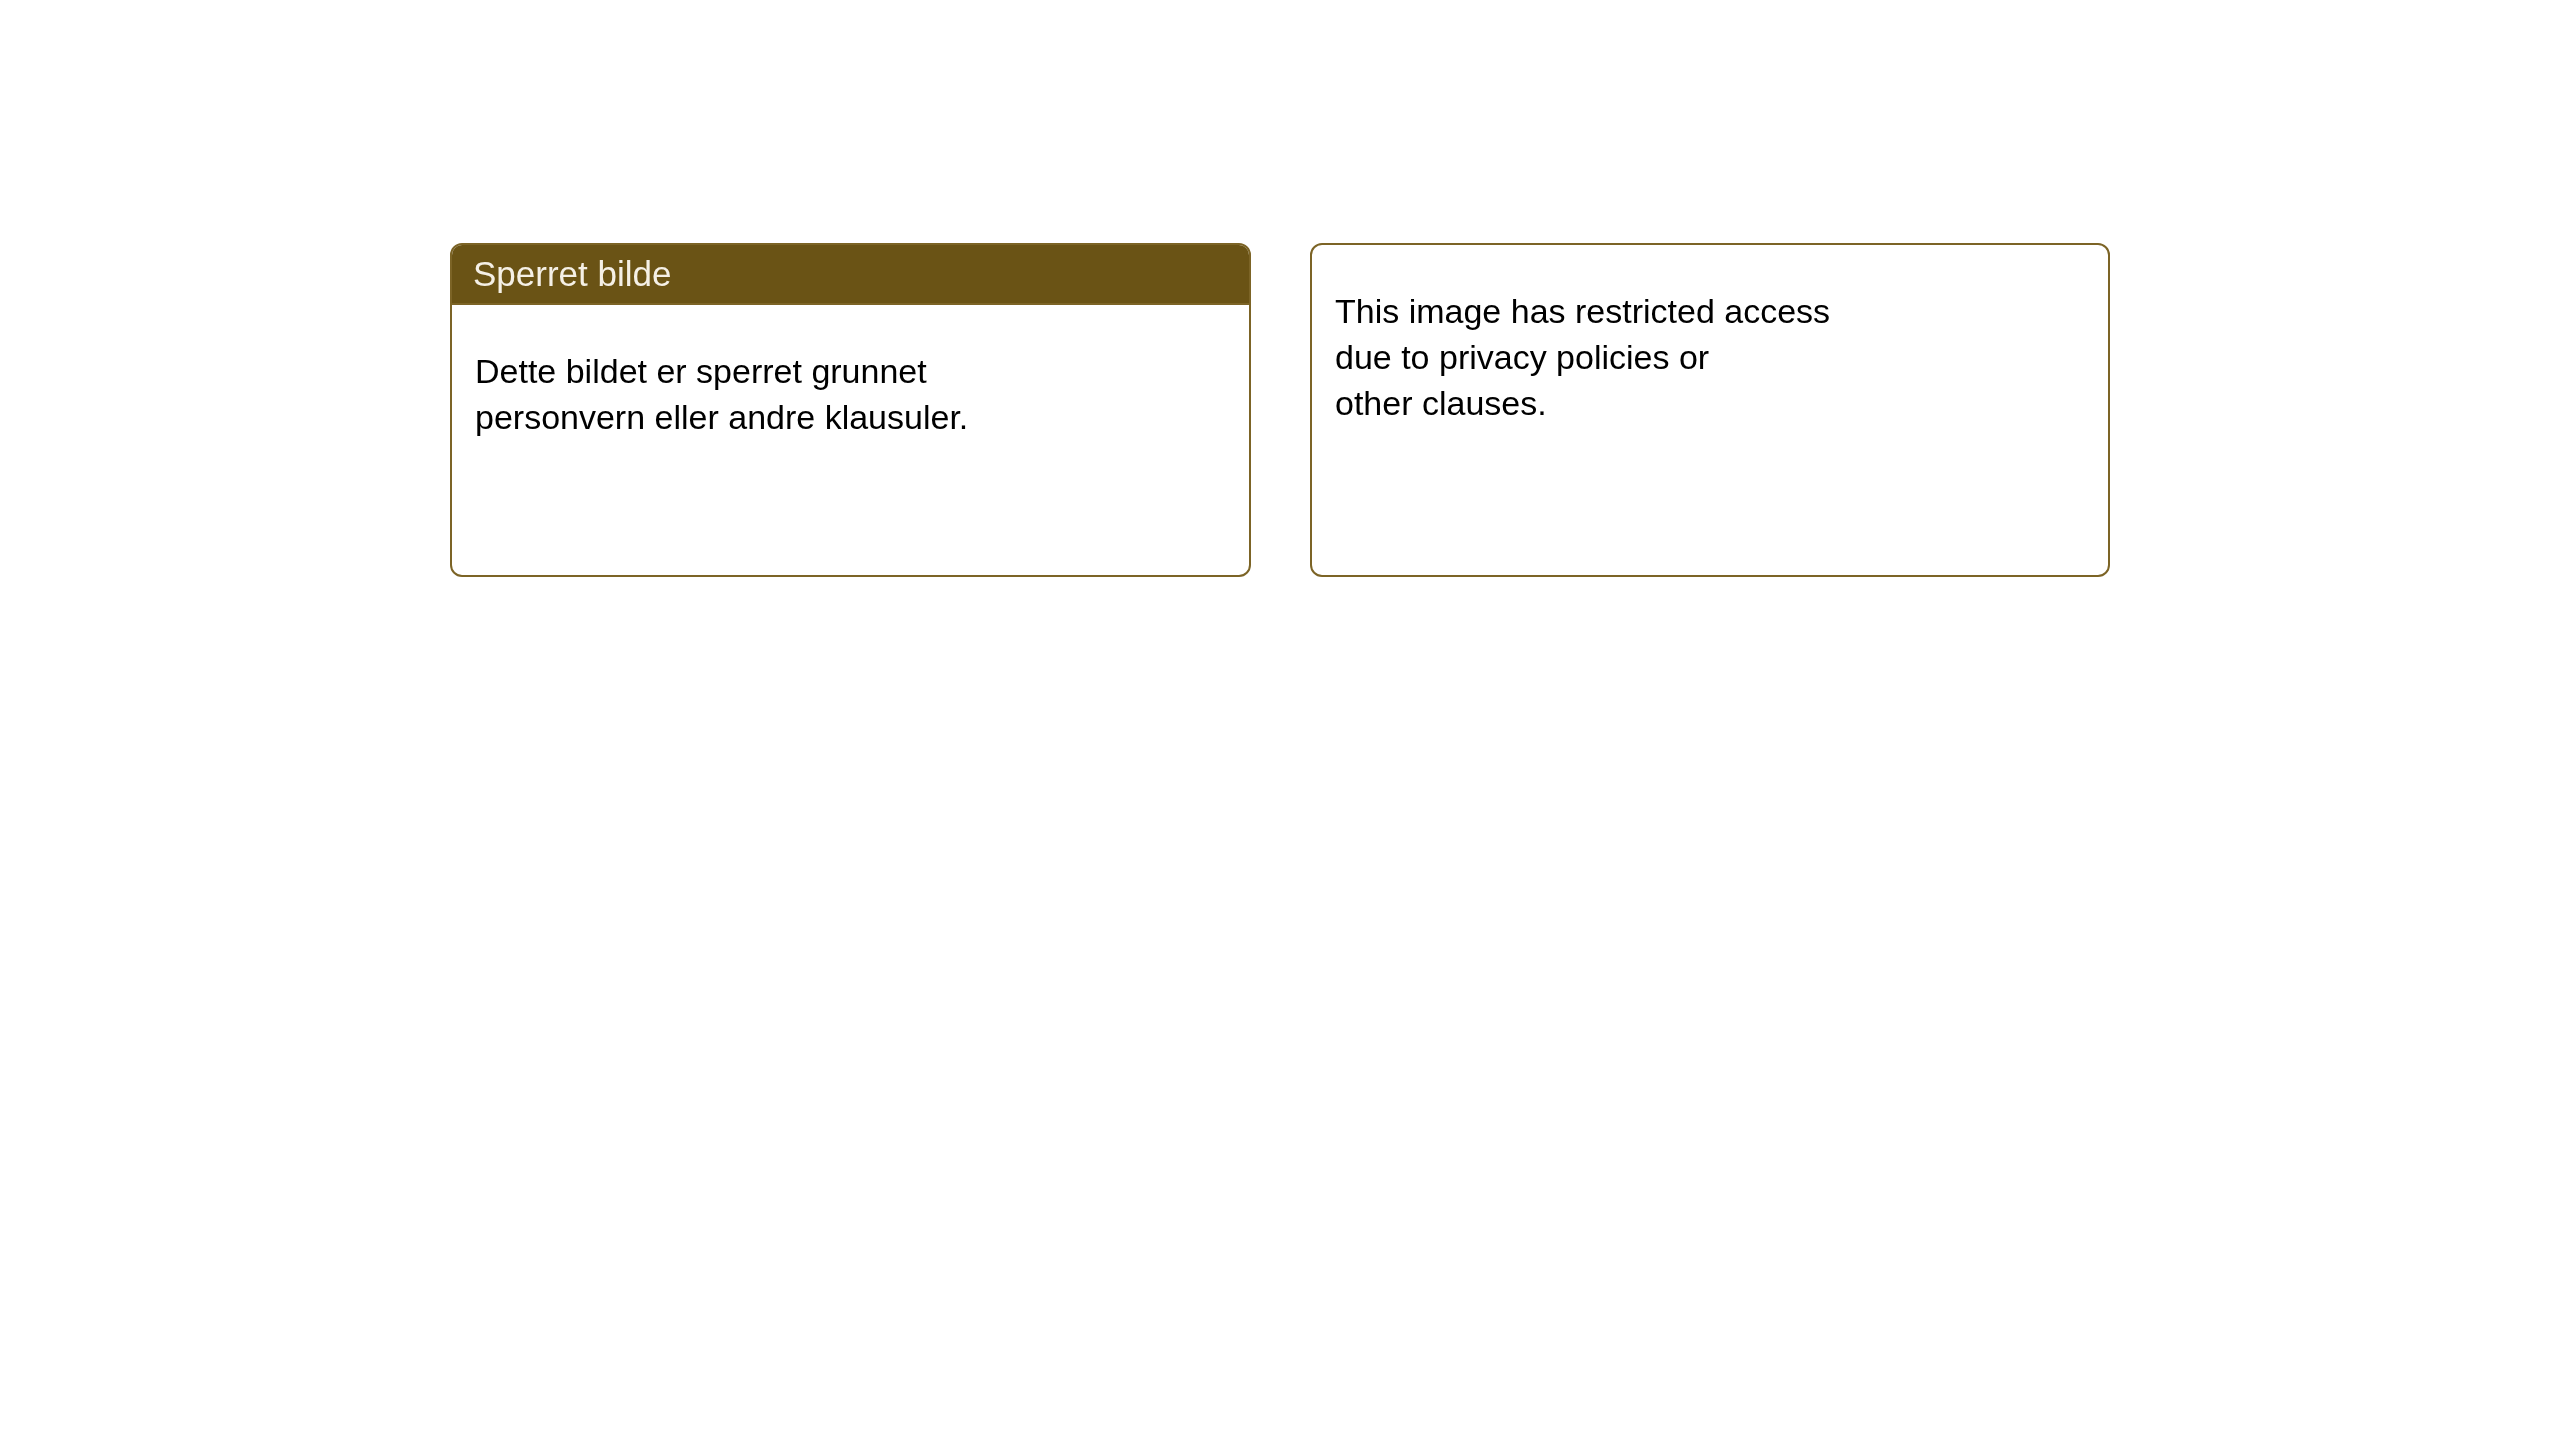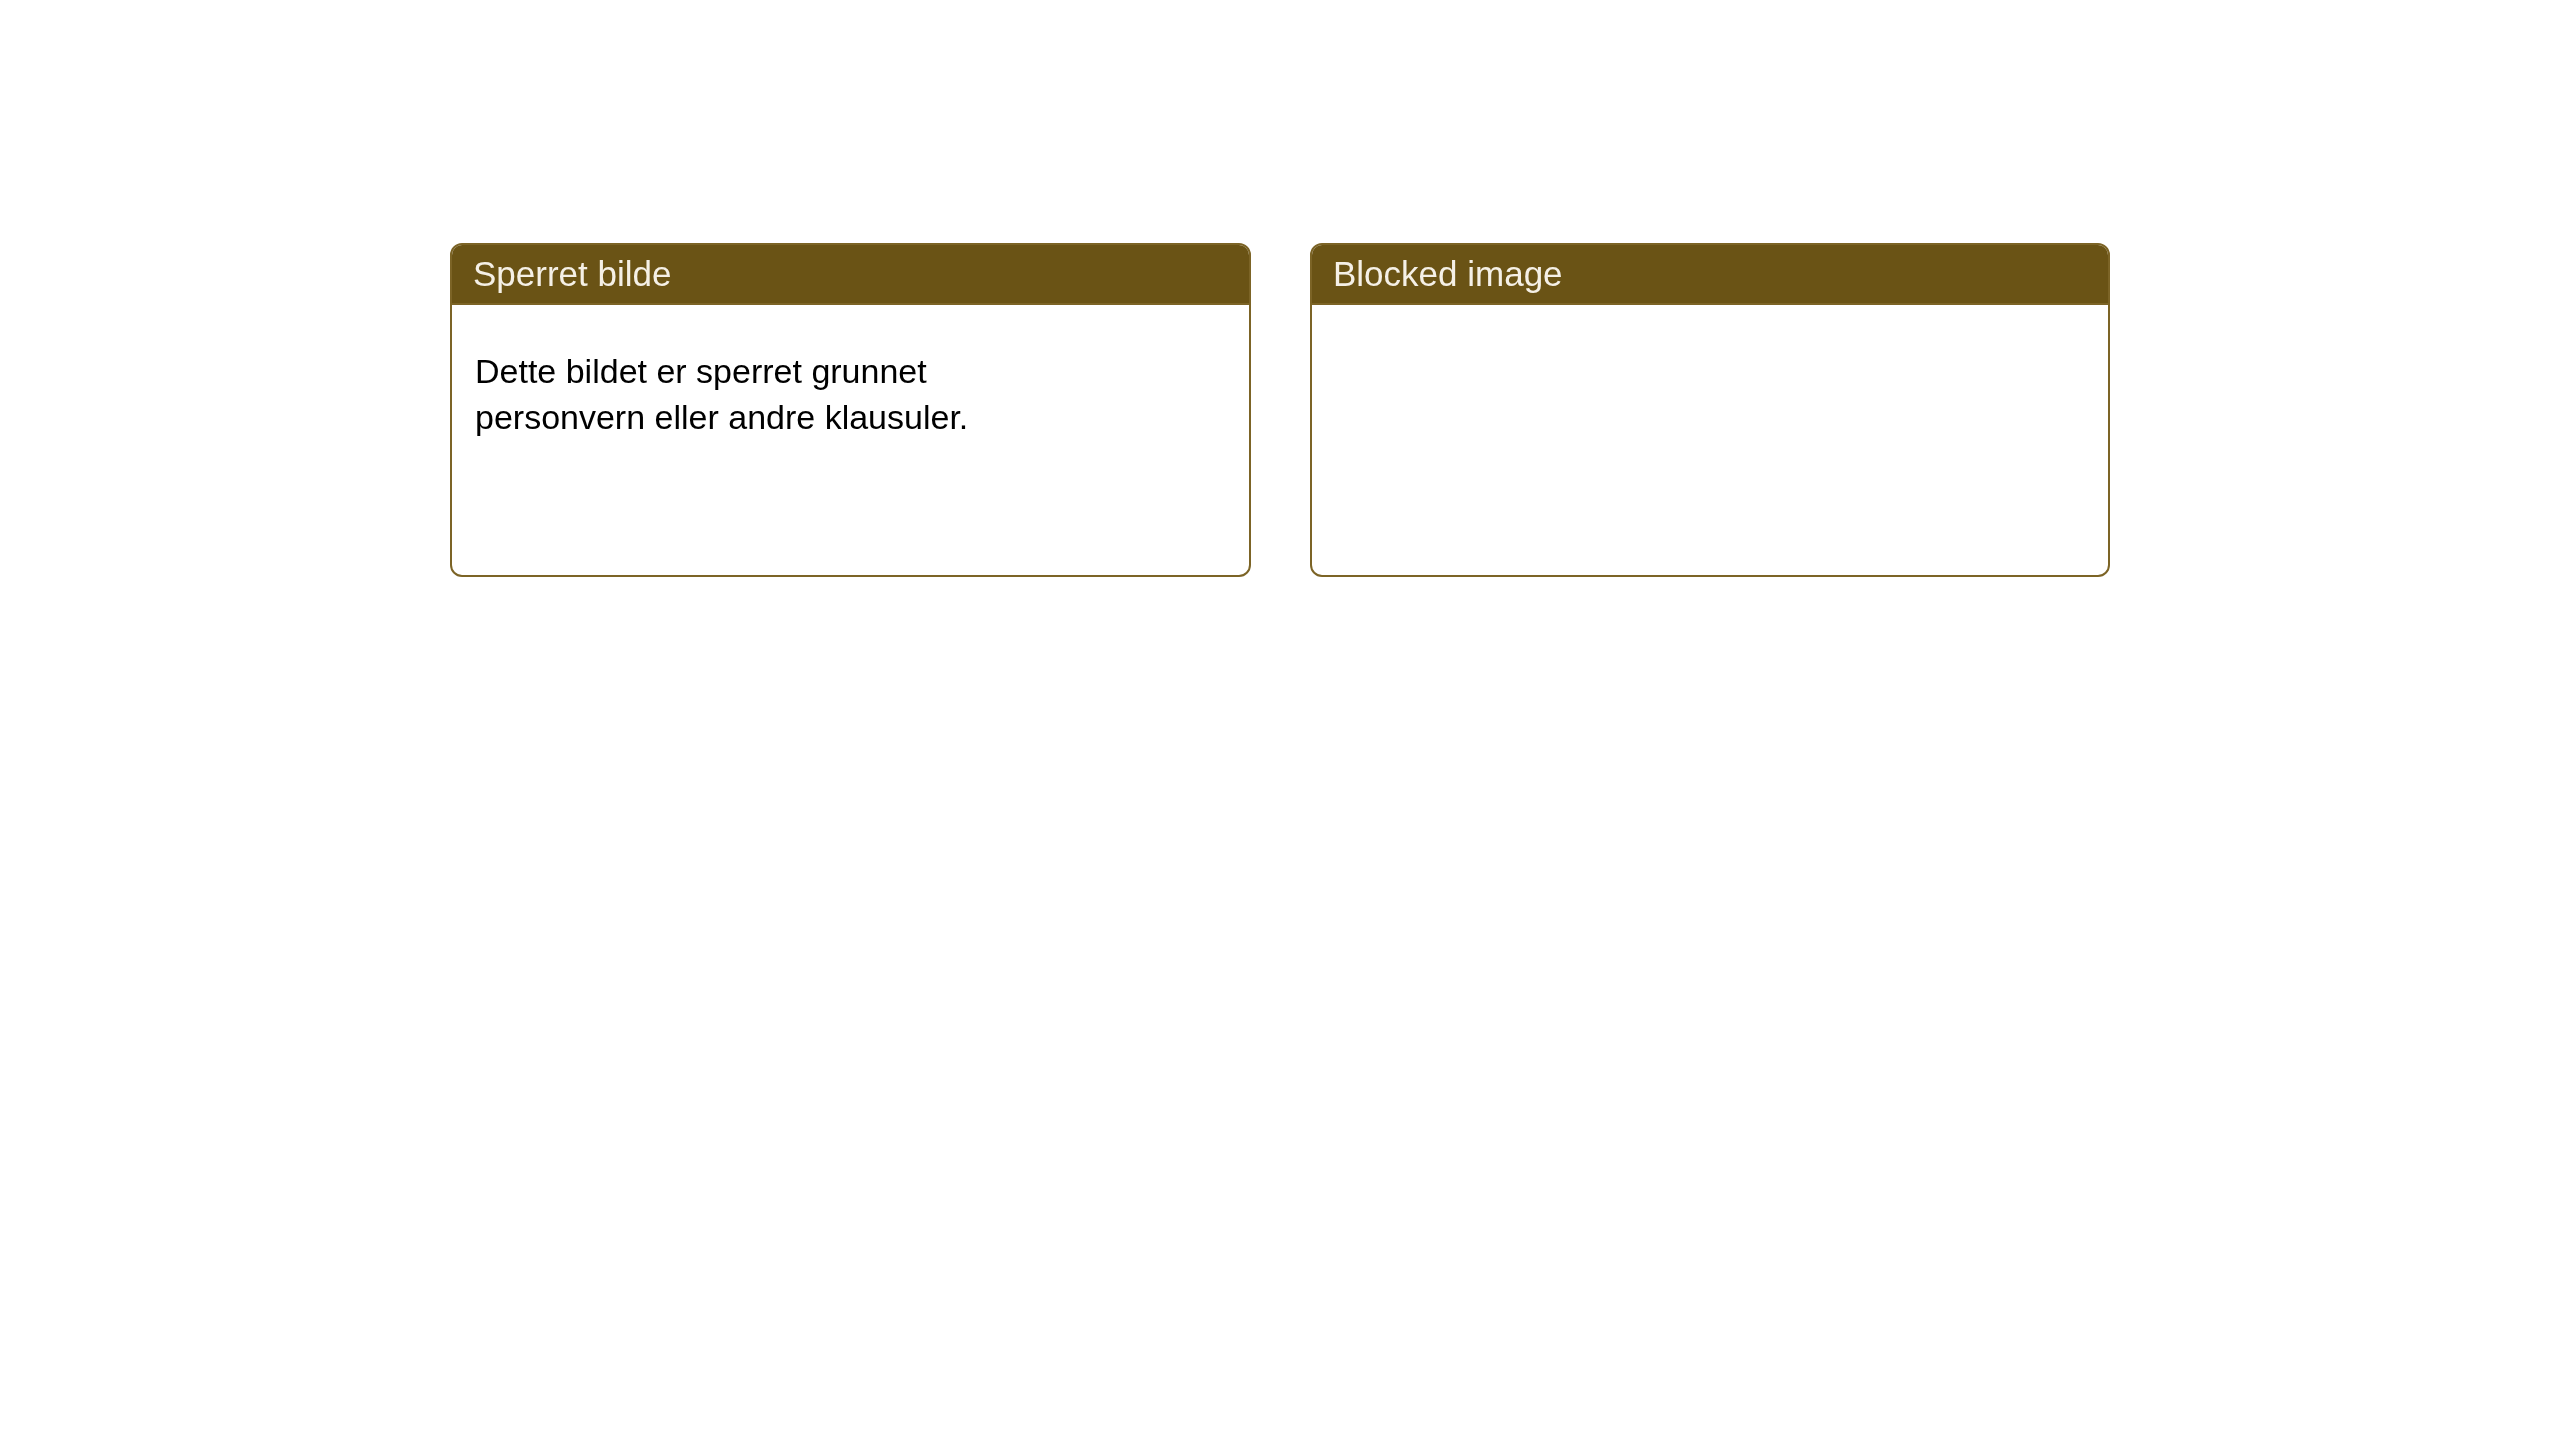--- a/index.html
+++ b/index.html
@@ -53,18 +53,18 @@
 
   <div class="notice-card card-no">
     <div class="card-header">
       <span>Sperret bilde</span>
     </div>
     <div class="card-body">Dette bildet er sperret grunnet
 personvern eller andre klausuler.</div>
   </div>
 
   <div class="notice-card card-en">
-    <div class="card-header">
-      <span>Blocked image</span>
-    </div>
+    <div class="card-body">This image has restricted access
+due to privacy policies or
+other clauses.</div>
   </div>
 
 </div>
 
 </body></html>

